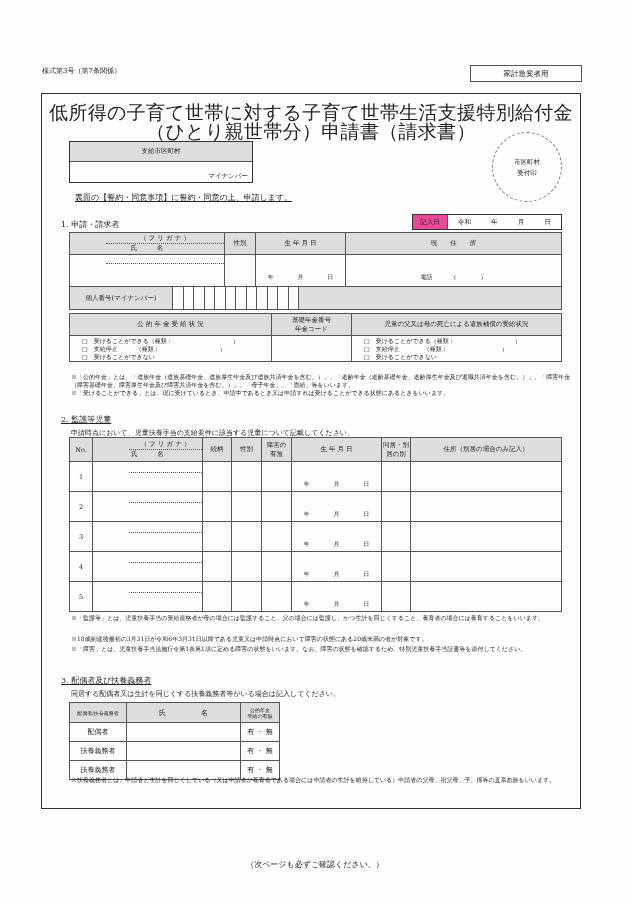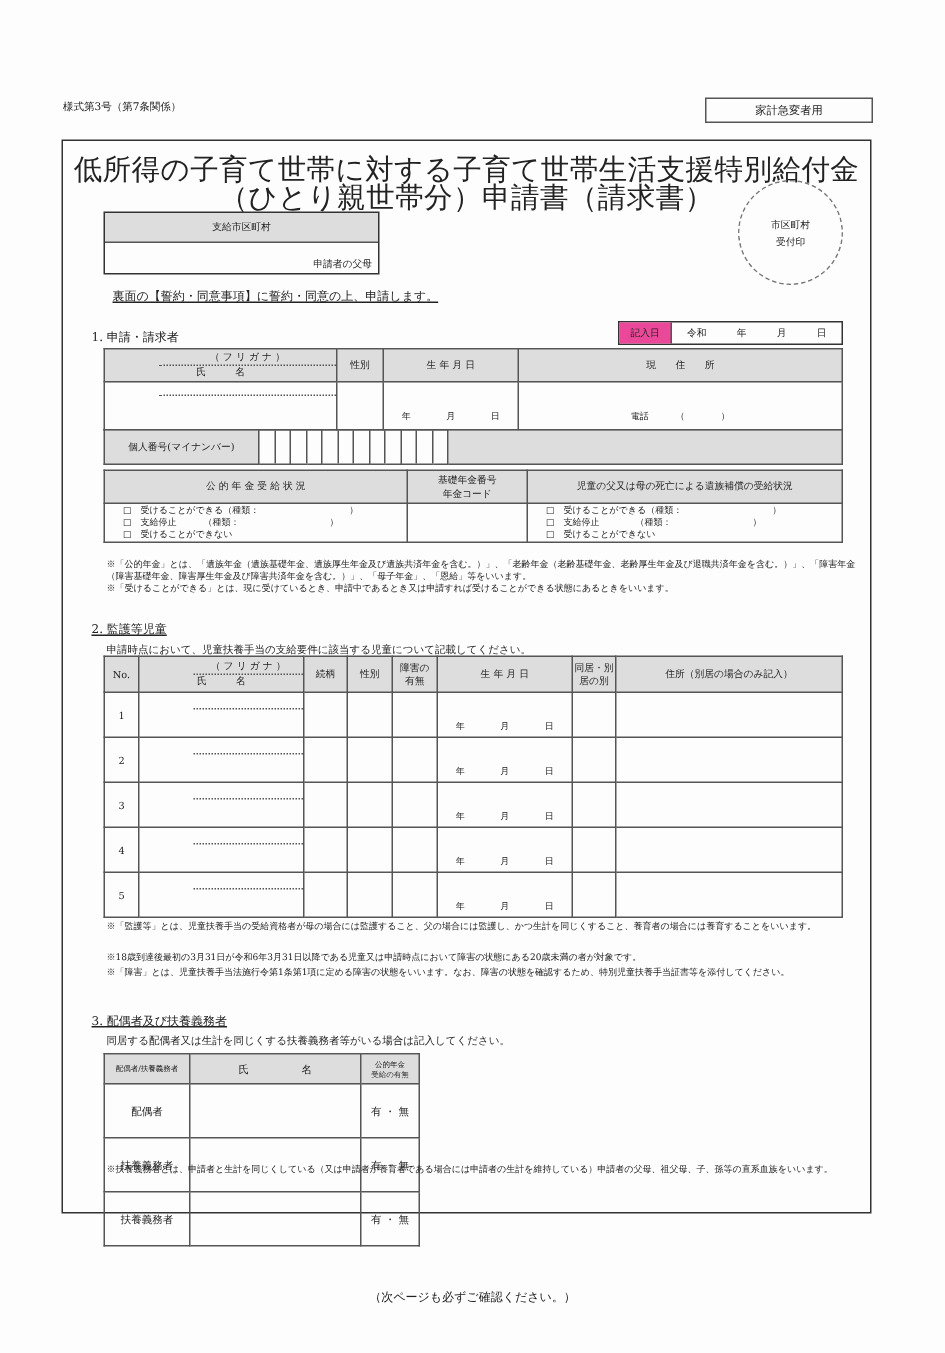--- a/index.html
+++ b/index.html
@@ -8,21 +8,21 @@
   .abs { position: absolute; }
   .form-id { left: 42px; top: 66px; font-size: 7px; }
   .usage-box { left: 470px; top: 65px; width: 112px; height: 17px; border: 1px solid #555; font-size: 7.5px; text-align: center; line-height: 15px; }
   .frame { left: 41px; top: 93px; width: 540px; height: 716px; border: 1.5px solid #333; }
   .title { left: 41px; width: 540px; text-align: center; font-size: 19px; letter-spacing: 0.3px; }
   .t1 { top: 100px; }
   .t2 { top: 119px; }
   .muni-box { left: 69px; top: 141px; width: 184px; height: 42px; border: 1.5px solid #333; }
   .muni-top { height: 20px; background: #ddd; border-bottom: 1px solid #555; font-size: 6.5px; text-align: center; line-height: 19px; }
   .muni-bottom { height: 20px; font-size: 6.5px; text-align: right; padding-right: 4px; line-height: 28px; }
-  .stamp { left: 492px; top: 120px; width: 70px; height: 70px; border: 1px dashed #777; border-radius: 50%; font-size: 6.5px; text-align: center; padding-top: 24px; line-height: 11px; }
+  .stamp { left: 492px; top: 132px; width: 70px; height: 70px; border: 1px dashed #777; border-radius: 50%; font-size: 6.5px; text-align: center; padding-top: 24px; line-height: 11px; }
   .pledge { left: 75px; top: 192px; font-size: 8px; text-decoration: underline; }
   .sec-head { font-size: 8px; }
   .sec1 { left: 61px; top: 219px; }
   .date-box { left: 412px; top: 214px; width: 150px; height: 16px; border: 1.5px solid #333; display: flex; font-size: 6.5px; }
   .date-box .lbl { width: 35px; background: #ec4899; border-right: 1px solid #555; text-align: center; line-height: 14px; }
   .date-box .val { flex: 1; display: flex; justify-content: space-around; line-height: 14px; }
 
   table { border-collapse: collapse; position: absolute; font-size: 6.5px; }
   td { border: 1px solid #555; text-align: center; vertical-align: middle; padding: 0; }
   .hd { background: #ddd; }
@@ -49,39 +49,39 @@
   .t-child tr.hdr td { height: 24px; }
   .no-col { width: 23px; }
   .name-col { width: 110px; }
 
   .n3 { left: 71px; top: 614px; width: 505px; }
   .n4 { left: 71px; top: 635px; width: 505px; }
   .n5 { left: 71px; top: 645px; width: 505px; }
   .sec3 { left: 61px; top: 675px; text-decoration: underline; }
   .sec3-sub { left: 71px; top: 689px; font-size: 7px; }
   .t-spouse { left: 69px; top: 702px; width: 211px; }
-  .t-spouse td { height: 36px; font-size: 7px; }
+  .t-spouse td { height: 19px; font-size: 7px; }
   .t-spouse tr.hdr td { height: 20px; font-size: 5px; }
   .n6 { left: 71px; top: 776px; width: 505px; }
   .footer { left: 0; width: 630px; top: 814px; text-align: center; font-size: 8px; margin-top: 45px; }
 </style>
 </head>
 <body>
 
 <div class="abs form-id">様式第3号（第7条関係）</div>
 <div class="abs usage-box">家計急変者用</div>
 
 <div class="abs frame"></div>
 
 <div class="abs title t1">低所得の子育て世帯に対する子育て世帯生活支援特別給付金</div>
 <div class="abs title t2">（ひとり親世帯分）申請書（請求書）</div>
 
 <div class="abs muni-box">
   <div class="muni-top">支給市区町村</div>
-  <div class="muni-bottom">申請者の父母</div>
+  <div class="muni-bottom">マイナンバー</div>
 </div>
 
 <div class="abs stamp">
   <div>市区町村</div>
   <div>受付印</div>
 </div>
 
 <div class="abs pledge">裏面の【誓約・同意事項】に誓約・同意の上、申請します。</div>
 
 <div class="abs sec-head sec1">1. 申請・請求者</div>

